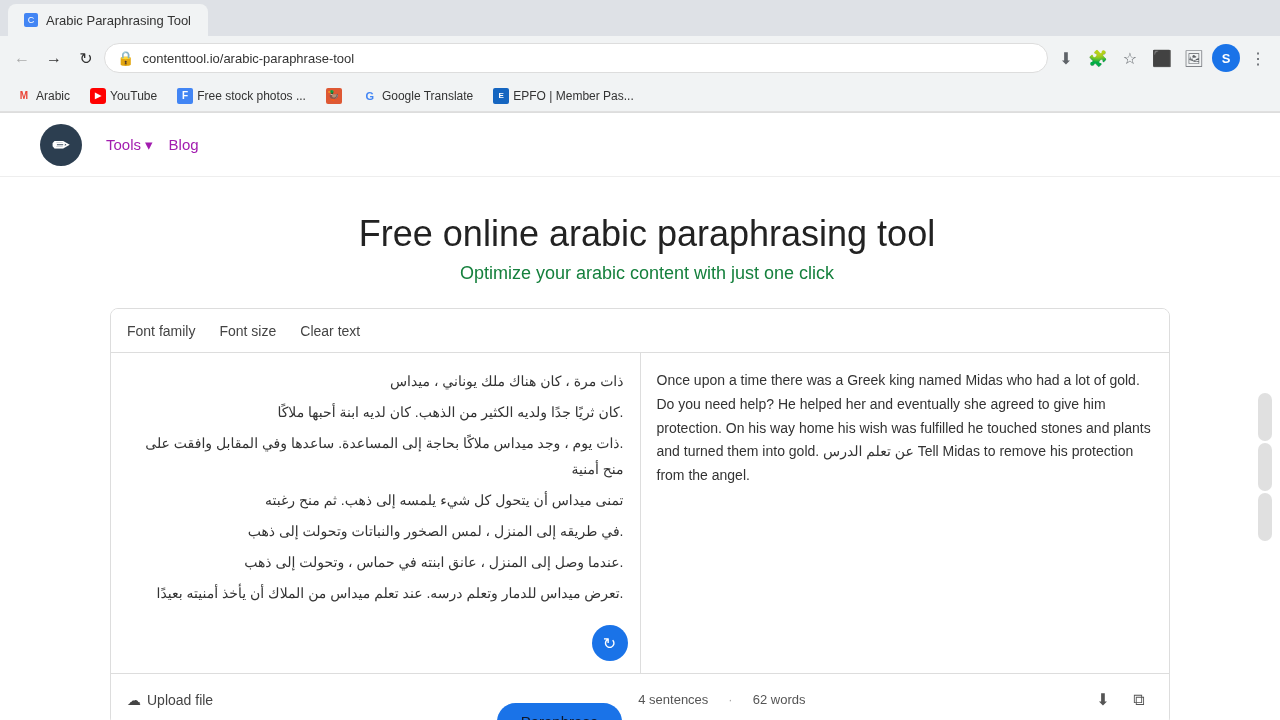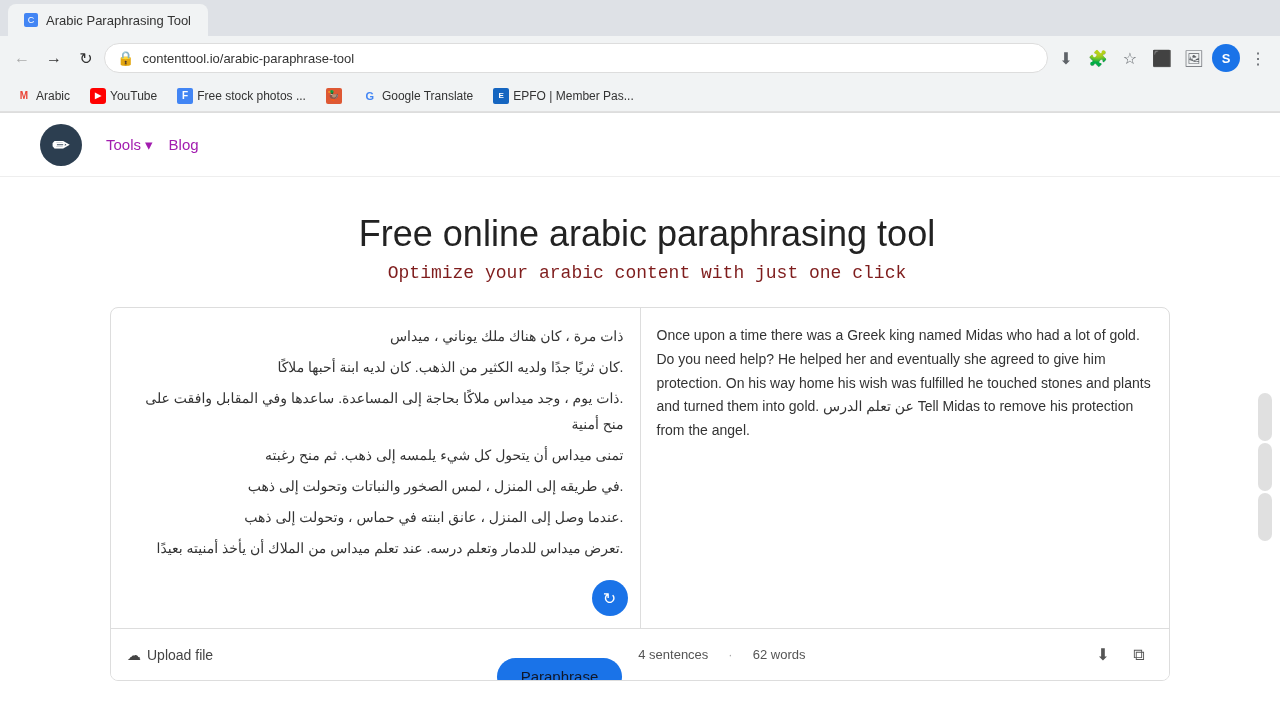--- a/index.html
+++ b/index.html
@@ -198,22 +198,21 @@
       margin-left: 14px;
     }
     .hero-title {
       font-size: 36px;
       font-weight: 400;
       color: #222;
       margin-bottom: 8px;
     }
     .hero-subtitle {
       font-size: 18px;
-      color: #7f1d1d;
-      font-family: Liberation Mono, monospace;
+      color: #15803d;
     }
 
     
     .tool-container {
       margin: 0 auto;
       width: 1060px;
       border: 1px solid #ddd;
       border-radius: 8px;
       overflow: hidden;
     }
@@ -427,20 +426,25 @@
     </nav>
   </div>
 
   <div class="hero-section">
     <h1 class="hero-title">Free online arabic paraphrasing tool</h1>
     <p class="hero-subtitle">Optimize your arabic content with just one click</p>
   </div>
 
   <div class="tool-container">
 
+    <div class="tool-toolbar">
+      <span class="tool-toolbar-item">Font family</span>
+      <span class="tool-toolbar-item">Font size</span>
+      <span class="tool-toolbar-item">Clear text</span>
+    </div>
 
     <div class="text-areas">
 
       <div class="input-area" style="position:relative;">
         <p>ذات مرة ، كان هناك ملك يوناني ، ميداس</p>
         <p>.كان ثريًا جدًا ولديه الكثير من الذهب. كان لديه ابنة أحبها ملاكًا</p>
         <p>.ذات يوم ، وجد ميداس ملاكًا بحاجة إلى المساعدة. ساعدها وفي المقابل وافقت على منح أمنية</p>
         <p>تمنى ميداس أن يتحول كل شيء يلمسه إلى ذهب. ثم منح رغبته</p>
         <p>.في طريقه إلى المنزل ، لمس الصخور والنباتات وتحولت إلى ذهب</p>
         <p>.عندما وصل إلى المنزل ، عانق ابنته في حماس ، وتحولت إلى ذهب</p>

